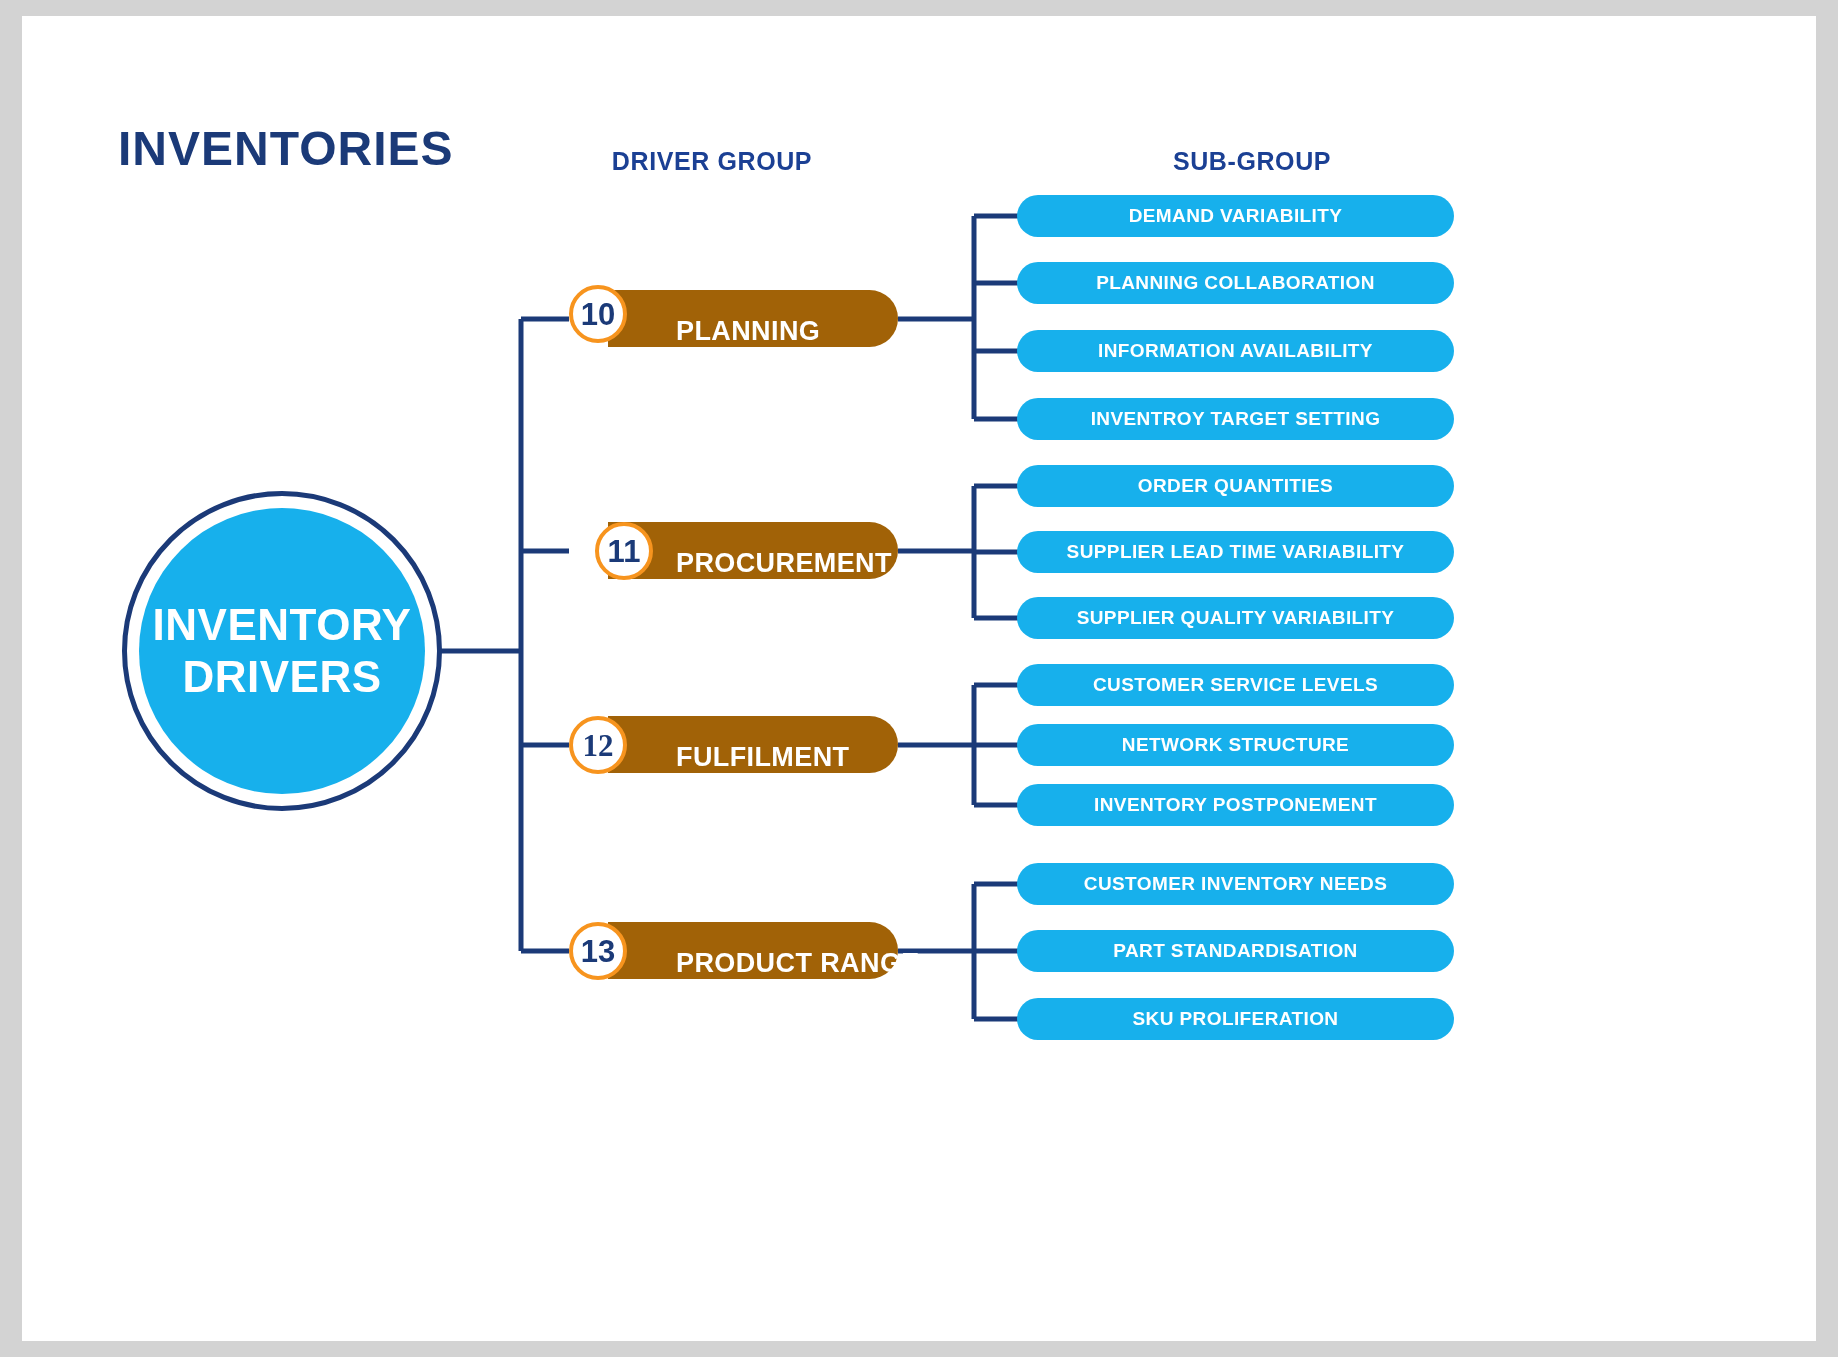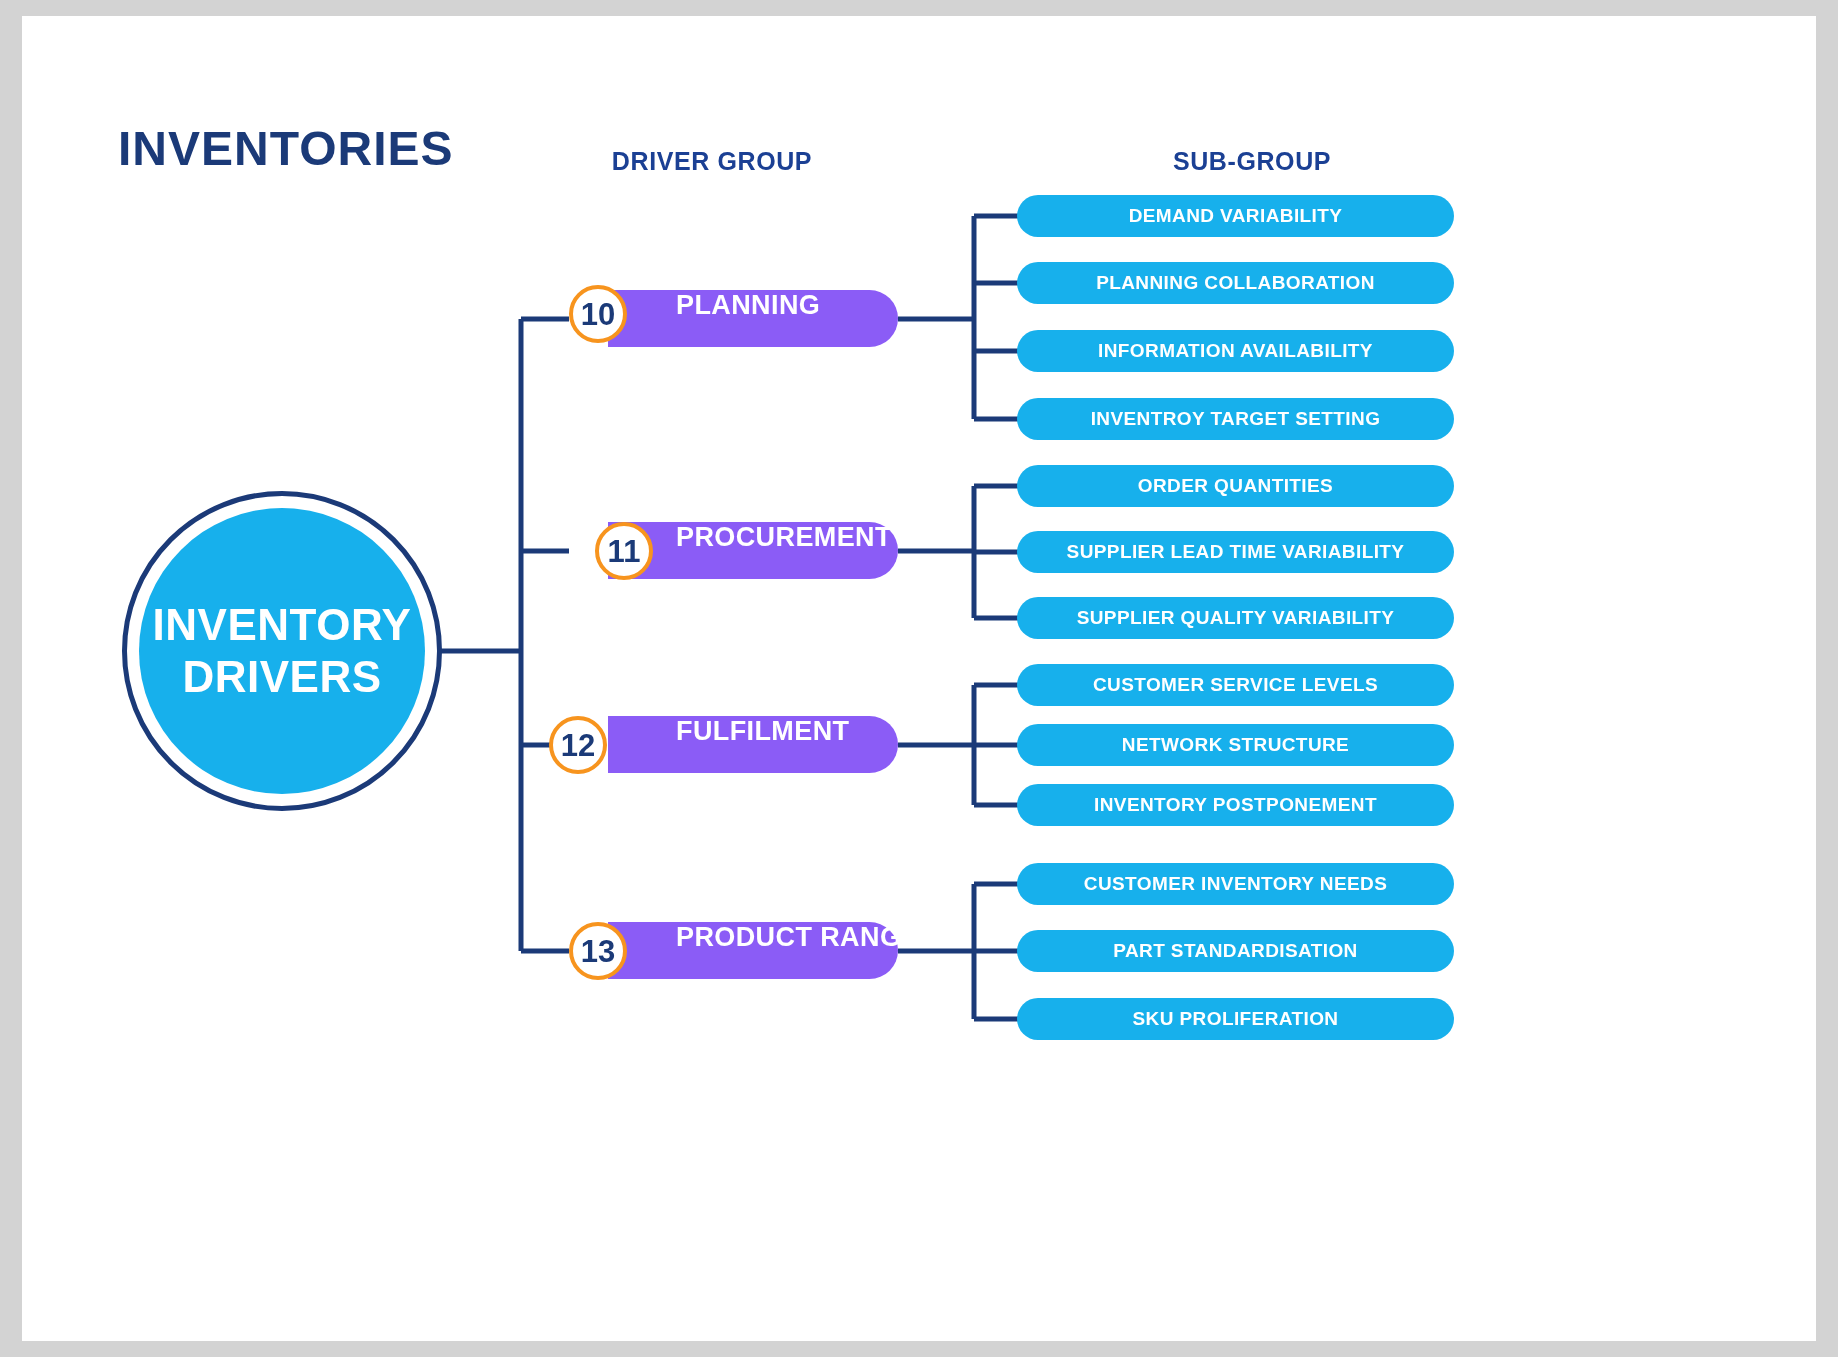--- a/index.html
+++ b/index.html
@@ -70,24 +70,24 @@
     text-align:center;
     letter-spacing:.5px;
     white-space:pre-line;
   }
 
   
   .group-pill{
     position:absolute;
     height:57px;
     width:290px;
-    background:#8b5cf6;
+    background:#a16207;
     border-radius:0 29px 29px 0;
     display:flex;
-    align-items:flex-start;
+    align-items:flex-end;
     box-sizing:border-box;
     padding-left:68px;
   }
   .group-pill span{
     color:#ffffff;
     font-size:27px;
     font-weight:bold;
     letter-spacing:.4px;
     white-space:nowrap;
   }
@@ -218,21 +218,21 @@
     <div class="sub-pill" style="top:449px;">
       <span>ORDER QUANTITIES</span>
     </div>
     <div class="sub-pill" style="top:581px;">
       <span>SUPPLIER QUALITY VARIABILITY</span>
     </div>
     <div class="sub-pill" style="top:515px;">
       <span>SUPPLIER LEAD TIME VARIABILITY</span>
     </div>
 
-    <div class="badge" style="left:527px;top:700px;">
+    <div class="badge" style="left:547px;top:700px;font-family:Liberation Serif, serif;">
       <span>12</span>
     </div>
     <div class="group-pill" style="left:586px;top:700px;">
       <span>FULFILMENT</span>
     </div>
     <div class="sub-pill" style="top:648px;">
       <span>CUSTOMER SERVICE LEVELS</span>
     </div>
     <div class="sub-pill" style="top:708px;">
       <span>NETWORK STRUCTURE</span>

